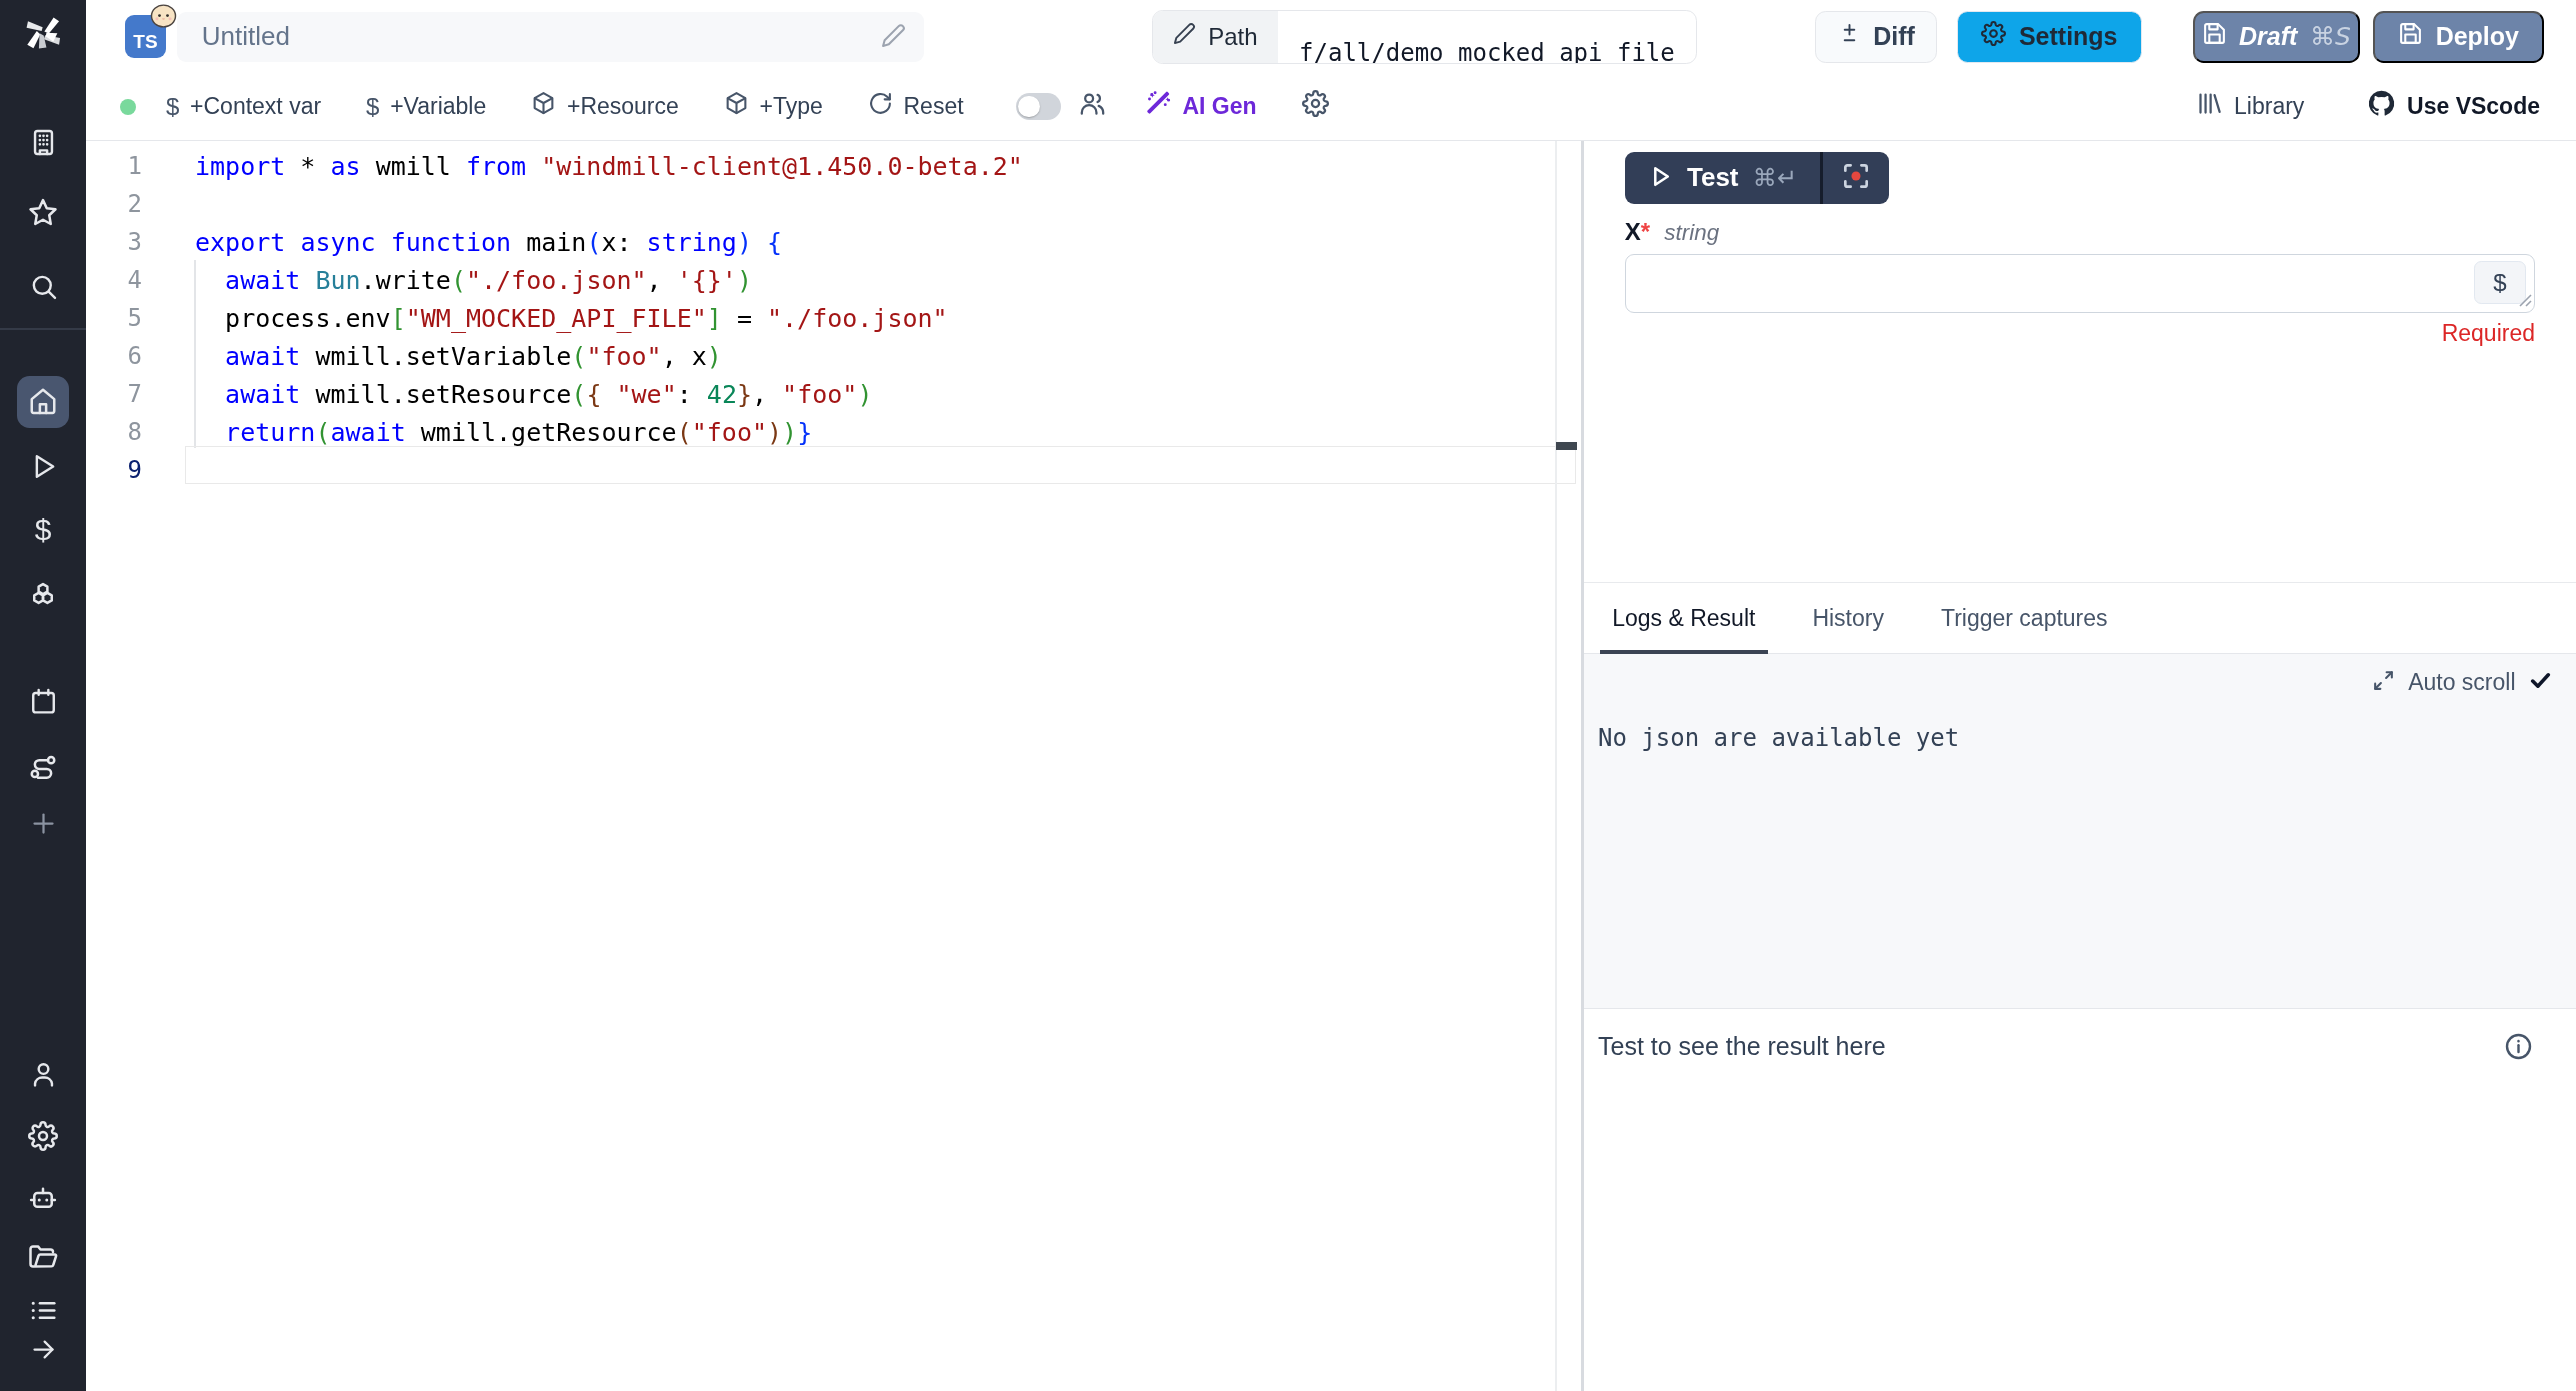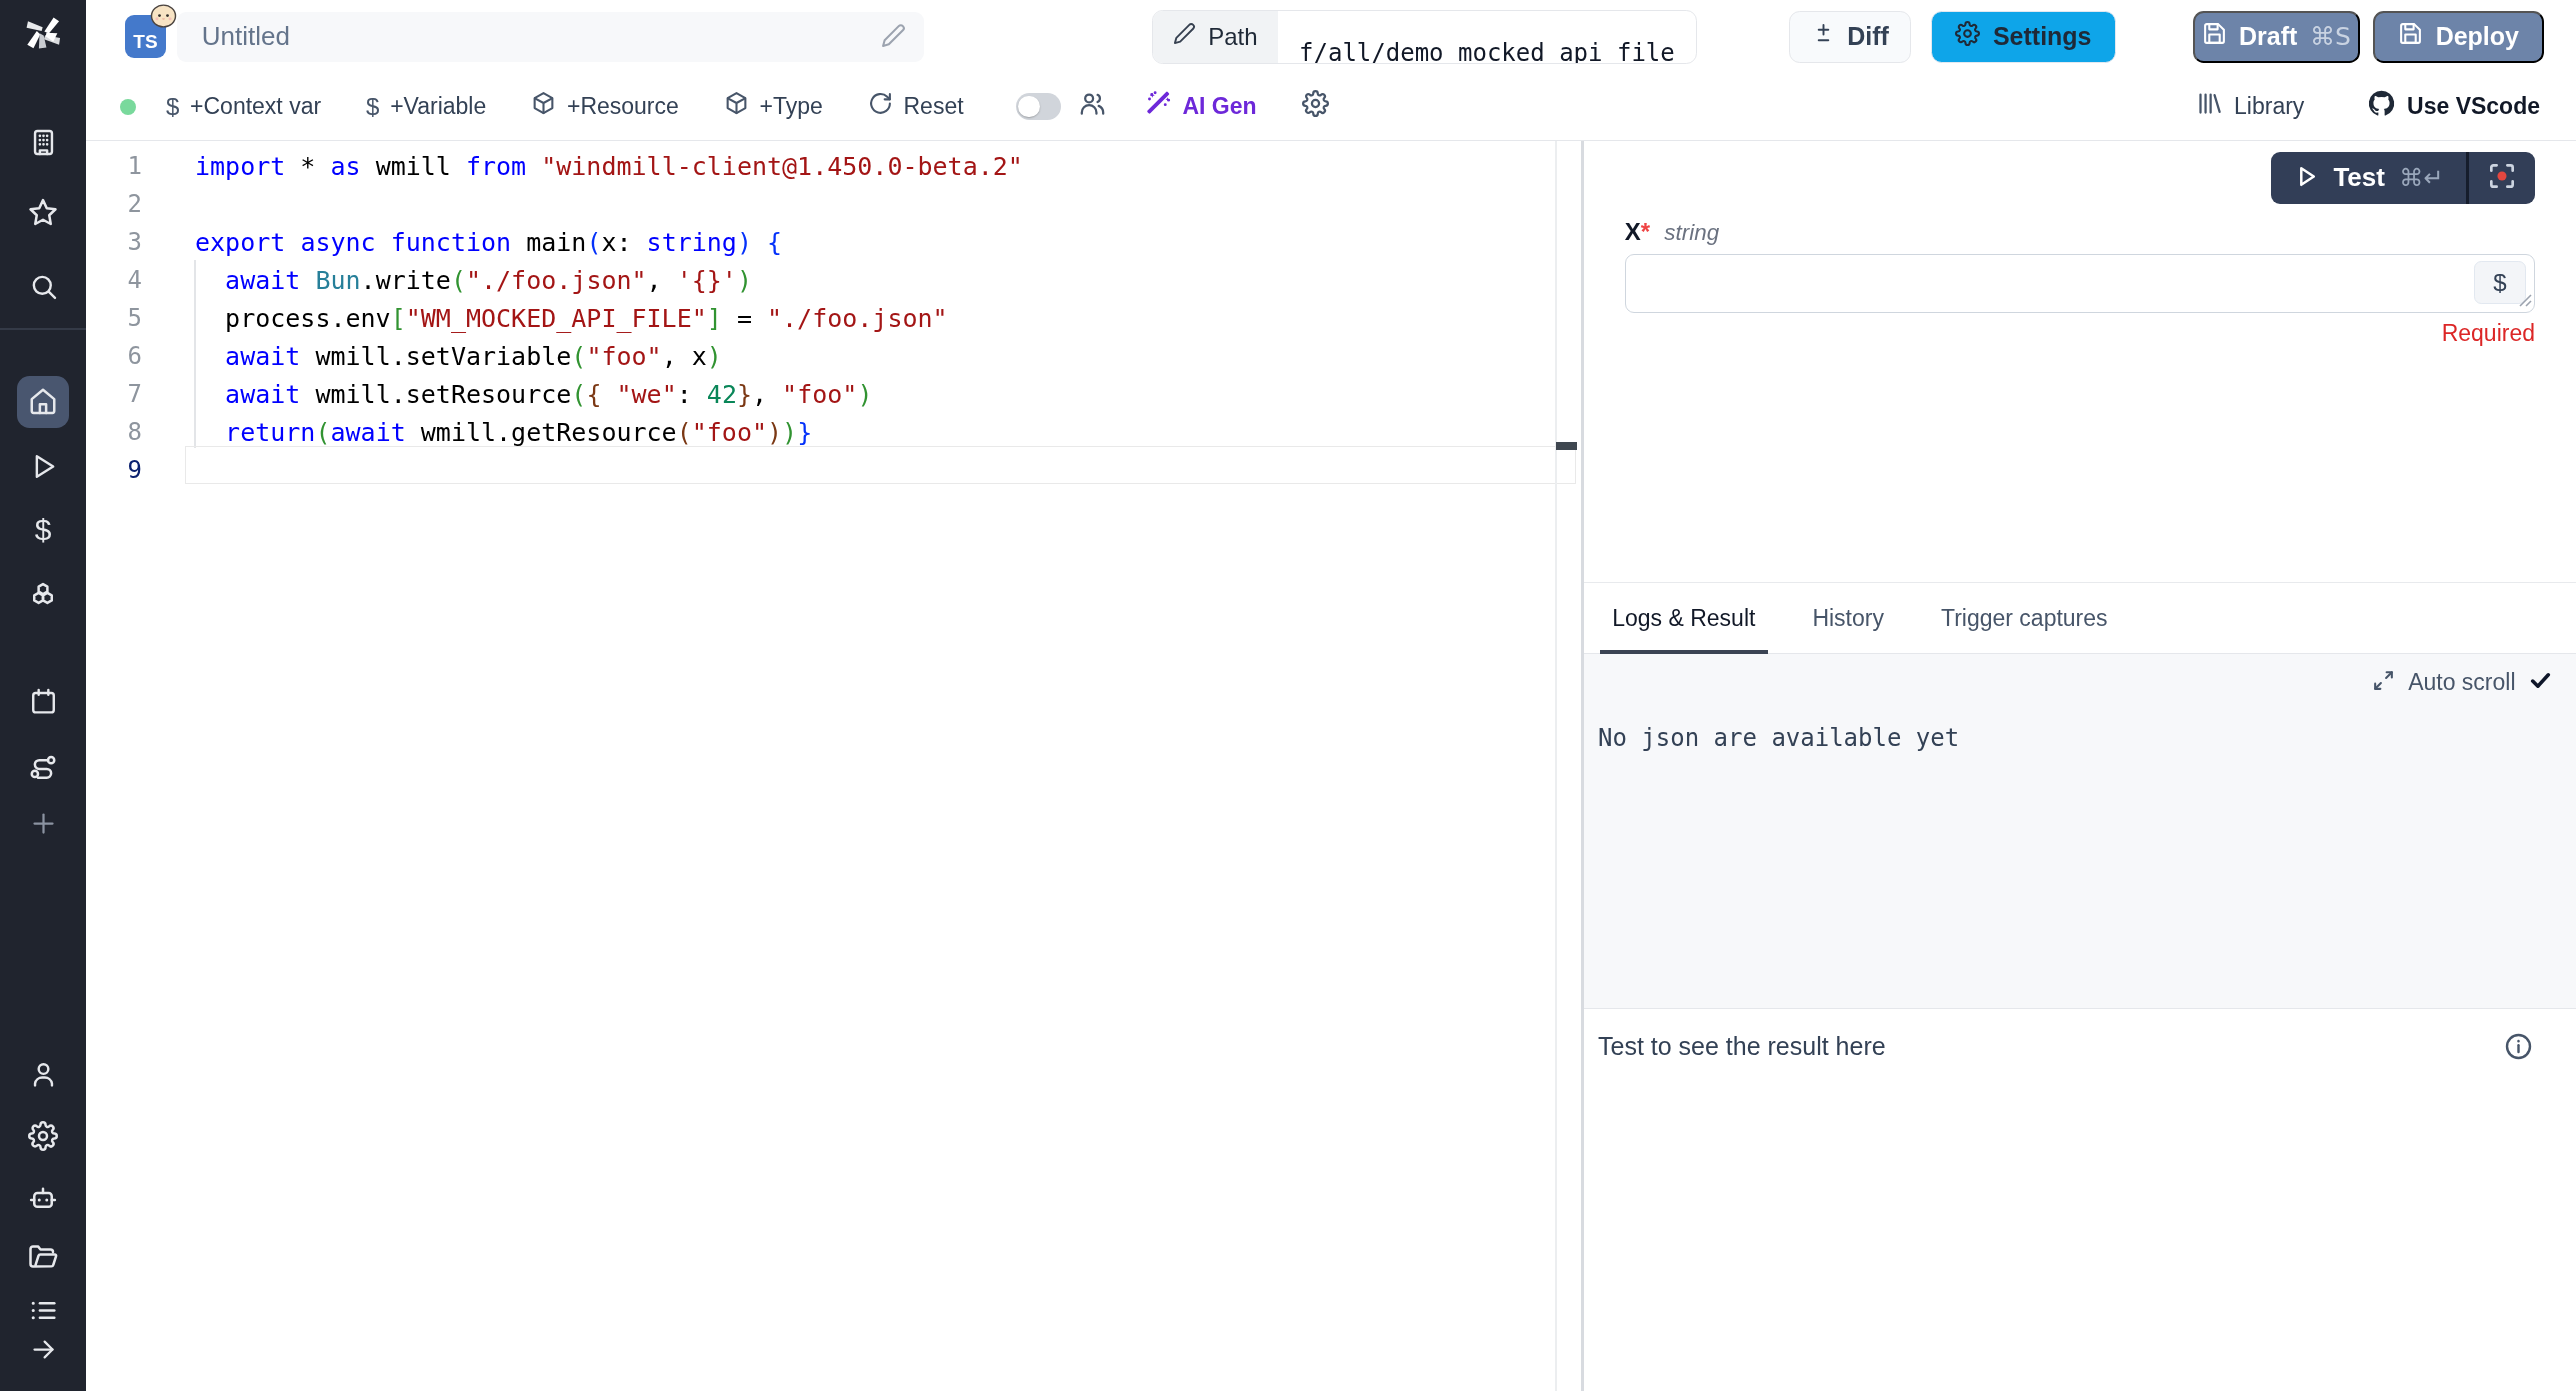--- a/index.html
+++ b/index.html
@@ -33,21 +33,21 @@
     border-radius:10.7px; overflow:hidden; background:#fff; }
   .path-label { display:flex; align-items:center; gap:12.5px; background:#f1f3f5; padding:0 20px;
     font-size:24px; color:#1f2937; font-weight:500; }
   .path-value { display:flex; align-items:center; padding:0 21.5px; font-family:"DejaVu Sans Mono", monospace;
     font-size:24px; color:#111827;margin-top:32px; }
   .btn { display:flex; align-items:center; gap:12.5px; height:52px; border-radius:10.7px; font-size:25px;
     font-weight:600; cursor:default; }
   .btn svg { stroke-width:2; fill:none; stroke-linecap:round; stroke-linejoin:round; }
   .btn-diff { margin-left:auto; background:#f8fafc; border:1.8px solid #e5e7eb; color:#334155; padding:0 21.5px; }
   .btn-settings { margin-left:20px; background:#0ea5e9; border:1.8px solid #e2e8f0; color:#1f2937; padding:0 23px; }
-  .btn-draft { margin-left:77px; background:var(--accent-deploy,#6d84a9); color:#fff; padding:0 7px; font-weight:700; }
+  .btn-draft { margin-left:51px; background:var(--accent-deploy,#6d84a9); color:#fff; padding:0 7px; font-weight:700;font-style:italic; }
   .btn-deploy { margin-left:13.4px; background:var(--accent-deploy,#6d84a9); color:#fff; padding:0 23px; font-weight:700; }
   .kbd { color:#c9d3e2; font-weight:500; font-family:"DejaVu Sans", sans-serif; }
 
   .toolbar { height:68px; display:flex; align-items:center; padding:0 36px 0 25px; gap:0;
     border-bottom:1.8px solid #e5e7eb; background:#fff; }
   .status-dot { width:16px; height:16px; border-radius:50%; background:var(--color-active-dot,#79d99c); margin:0 30px 0 9px; flex:none; }
   .tb-item { display:flex; align-items:center; gap:10.7px; font-size:23px; color:#334155; font-weight:500;
     margin-right:45px; white-space:nowrap; }
   .tb-item svg { stroke:#475569; fill:none; stroke-width:2; stroke-linecap:round; stroke-linejoin:round; }
   .tb-dollar { font-size:24px; color:#475569; font-weight:500; }
@@ -76,21 +76,21 @@
   .indent-guide { position:absolute; left:108px; top:119px; width:1.8px; height:188px; background:#e3e5e8; }
   .current-line { position:absolute; left:99px; top:305px; width:1391px; height:38px; border:1.8px solid #e9e9e9; }
   .ruler-sep { position:absolute; left:1469px; top:0; bottom:0; width:1.8px; background:#eceef0; }
   .ruler-mark { position:absolute; left:1470px; top:301px; width:20.6px; height:8px; background:#3f4750; }
 
   .v-divider { width:2.7px; background:#d8dbe0; flex:none; }
 
   
   .right { flex:1; display:flex; flex-direction:column; background:#fff; min-width:0; }
   .panel-top { height:441px; padding:10.7px 41px 0; flex:none; }
-  .test-row { display:flex; justify-content:flex-end; }
+  .test-row { display:flex; justify-content:flex-start; }
   .test-btn { display:flex; align-items:stretch; height:52px; border-radius:9px; overflow:hidden;
     background:var(--accent-test,#323e57); }
   .test-main { display:flex; align-items:center; gap:14.3px; padding:0 23px; }
   .test-main svg { stroke:#fff; fill:none; stroke-width:2.4; stroke-linejoin:round; }
   .test-label { color:#fff; font-weight:700; font-size:26px; }
   .test-kbd { color:#9aa7bb; font-size:24px; font-family:"DejaVu Sans", sans-serif; }
   .test-sep { width:2.7px; background:#161d2c; }
   .test-capture { width:66px; display:flex; align-items:center; justify-content:center; }
 
   .field { margin-top:14.3px; }

